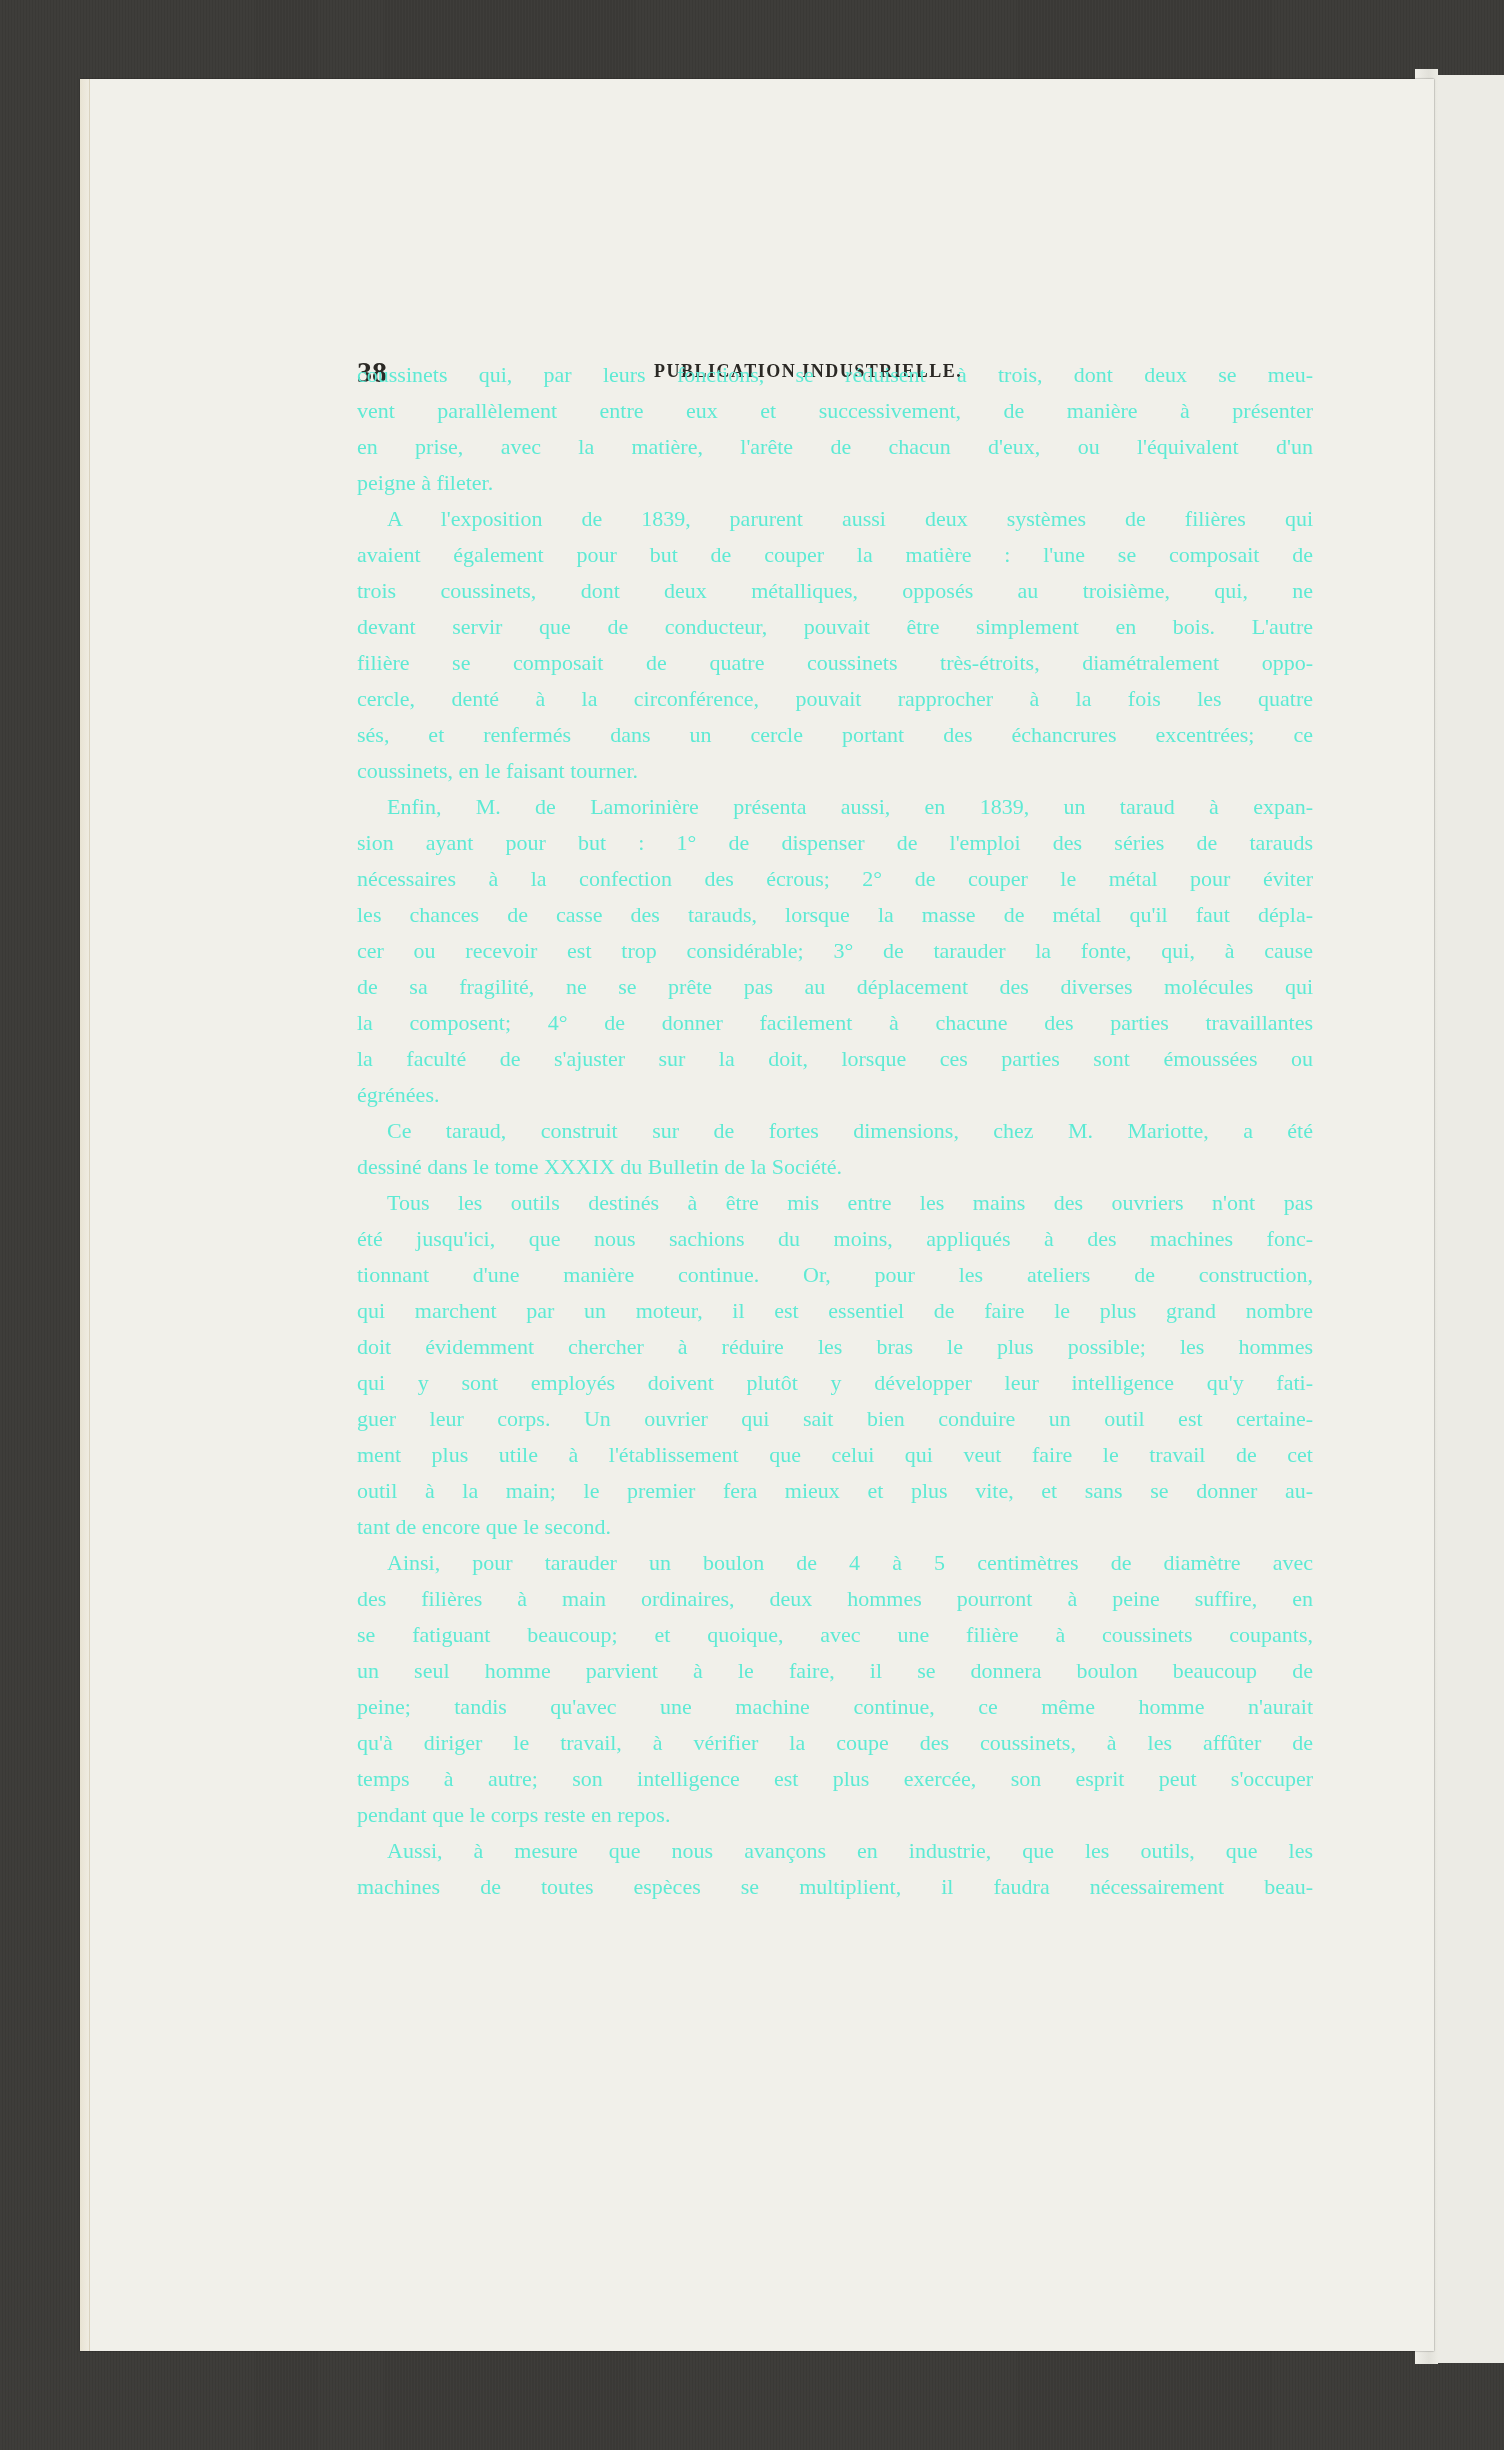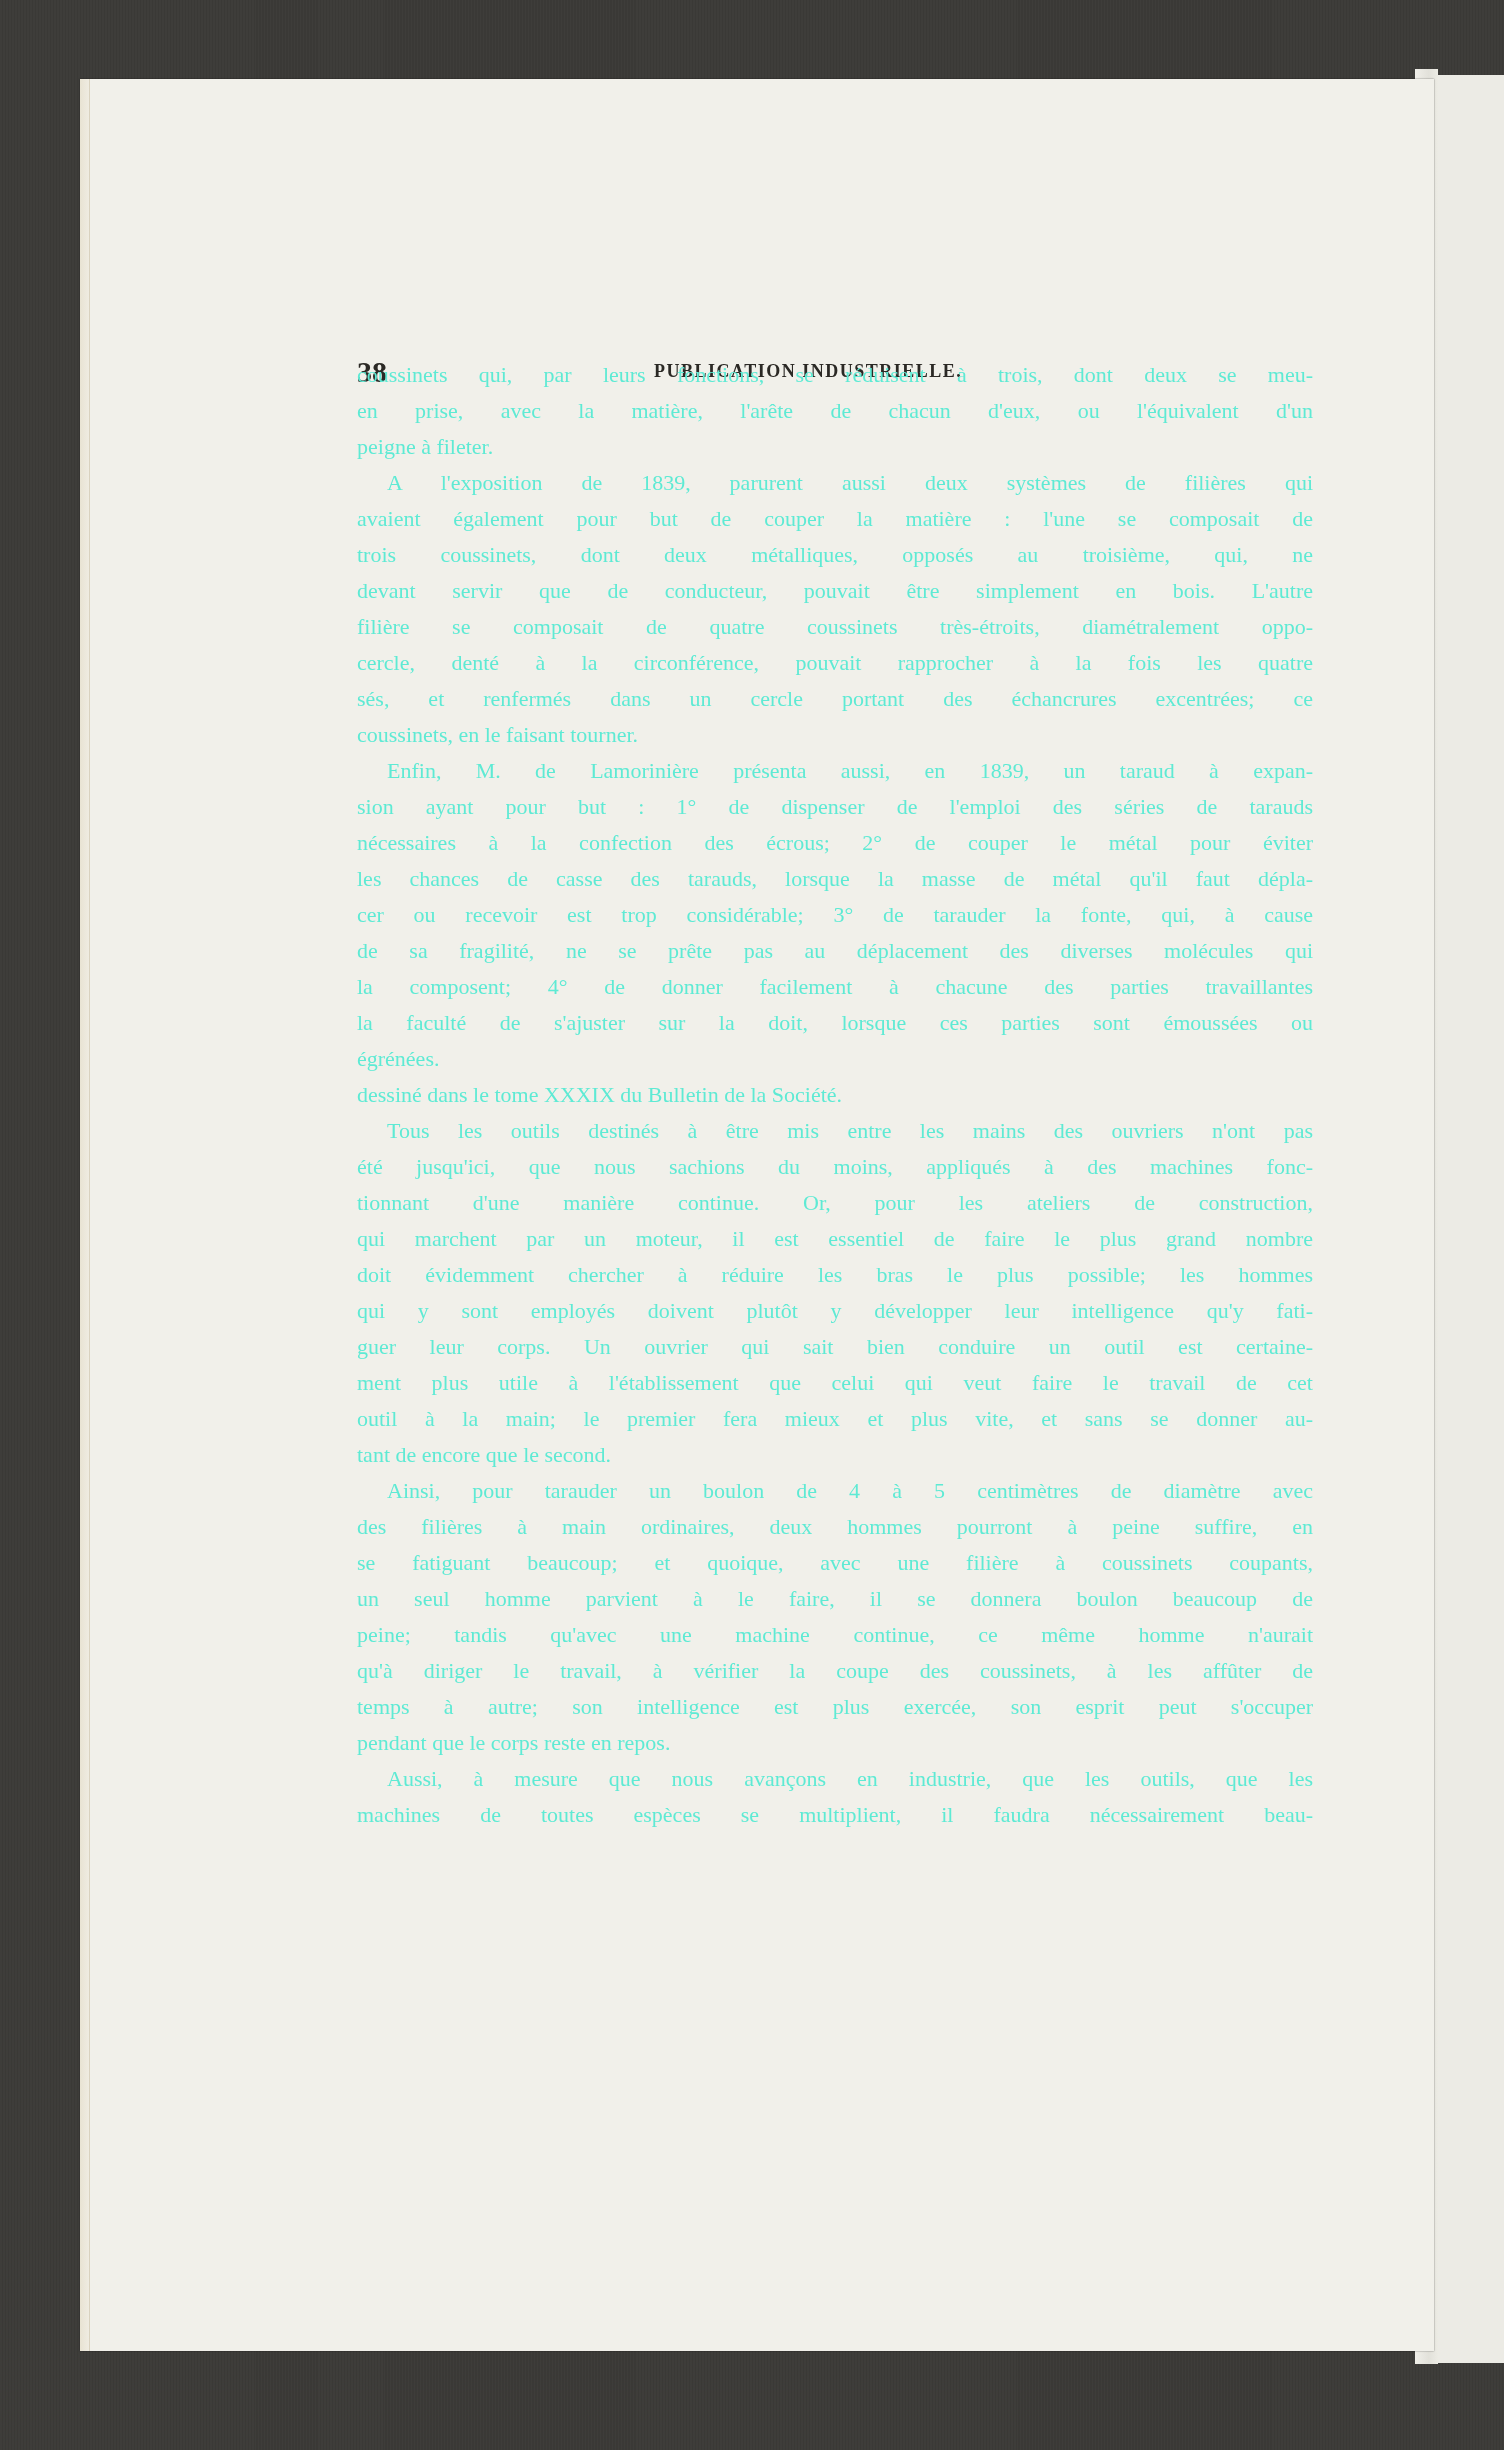--- a/index.html
+++ b/index.html
@@ -87,20 +87,21 @@
 <div class="page-edge-left"></div>
 
 <div class="running-head">
   <span class="page-number">38</span>
   <span class="head-title">PUBLICATION INDUSTRIELLE.</span>
 </div>
 
 <div class="text-block" id="text-block">
     <div>
       <span class="line">coussinets qui, par leurs fonctions, se réduisent à trois, dont deux se meu-</span>
+      <span class="line">vent parallèlement entre eux et successivement, de manière à présenter</span>
       <span class="line">en prise, avec la matière, l'arête de chacun d'eux, ou l'équivalent d'un</span>
       <span class="line last">peigne à fileter.</span>
     </div>
     <div>
       <span class="line indent">A l'exposition de 1839, parurent aussi deux systèmes de filières qui</span>
       <span class="line">avaient également pour but de couper la matière : l'une se composait de</span>
       <span class="line">trois coussinets, dont deux métalliques, opposés au troisième, qui, ne</span>
       <span class="line">devant servir que de conducteur, pouvait être simplement en bois. L'autre</span>
       <span class="line">filière se composait de quatre coussinets très-étroits, diamétralement oppo-</span>
       <span class="line">cercle, denté à la circonférence, pouvait rapprocher à la fois les quatre</span>
@@ -112,20 +113,21 @@
       <span class="line">sion ayant pour but : 1° de dispenser de l'emploi des séries de tarauds</span>
       <span class="line">nécessaires à la confection des écrous; 2° de couper le métal pour éviter</span>
       <span class="line">les chances de casse des tarauds, lorsque la masse de métal qu'il faut dépla-</span>
       <span class="line">cer ou recevoir est trop considérable; 3° de tarauder la fonte, qui, à cause</span>
       <span class="line">de sa fragilité, ne se prête pas au déplacement des diverses molécules qui</span>
       <span class="line">la composent; 4° de donner facilement à chacune des parties travaillantes</span>
       <span class="line">la faculté de s'ajuster sur la doit, lorsque ces parties sont émoussées ou</span>
       <span class="line last">égrénées.</span>
     </div>
     <div>
+      <span class="line indent">Ce taraud, construit sur de fortes dimensions, chez M. Mariotte, a été</span>
       <span class="line last">dessiné dans le tome XXXIX du Bulletin de la Société.</span>
     </div>
     <div>
       <span class="line indent">Tous les outils destinés à être mis entre les mains des ouvriers n'ont pas</span>
       <span class="line">été jusqu'ici, que nous sachions du moins, appliqués à des machines fonc-</span>
       <span class="line">tionnant d'une manière continue. Or, pour les ateliers de construction,</span>
       <span class="line">qui marchent par un moteur, il est essentiel de faire le plus grand nombre</span>
       <span class="line">doit évidemment chercher à réduire les bras le plus possible; les hommes</span>
       <span class="line">qui y sont employés doivent plutôt y développer leur intelligence qu'y fati-</span>
       <span class="line">guer leur corps. Un ouvrier qui sait bien conduire un outil est certaine-</span>

